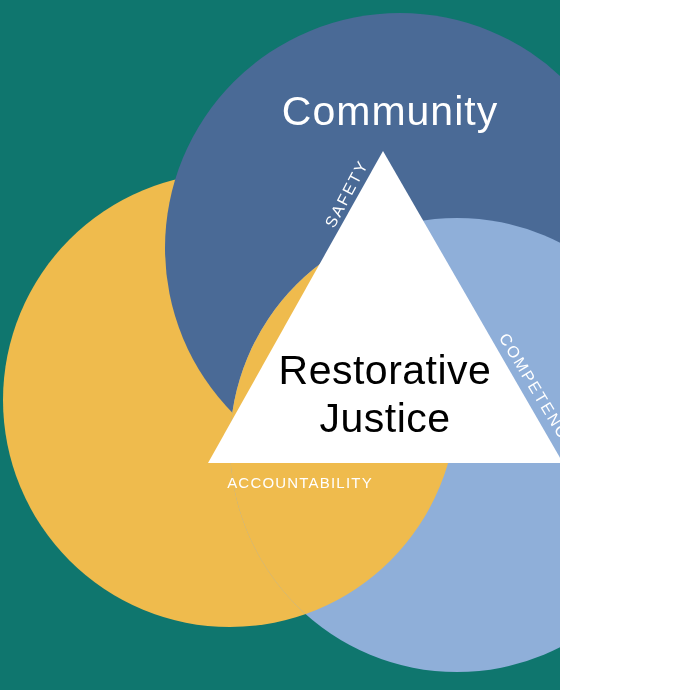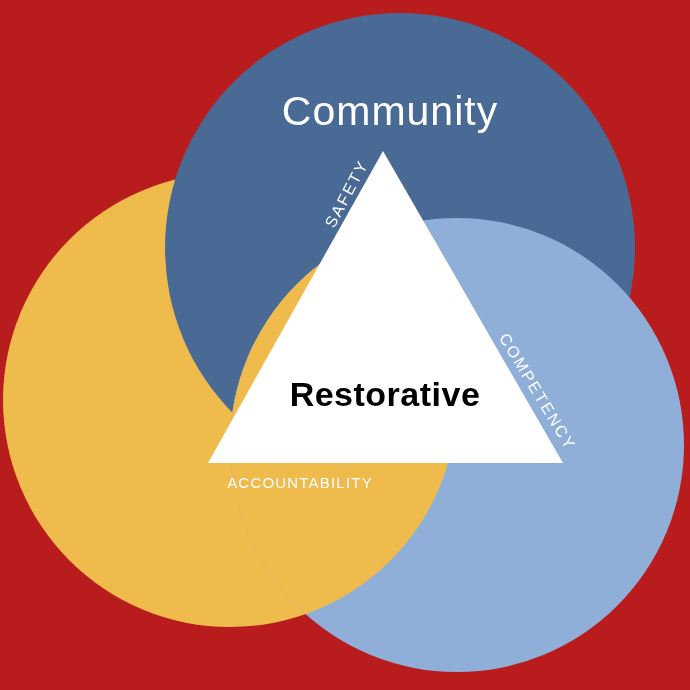--- a/index.html
+++ b/index.html
@@ -1,20 +1,20 @@
 <!DOCTYPE html>
 <html><head>
 <meta charset="utf-8">
 <style>
   html, body { margin: 0; padding: 0; background: #ffffff; }
   .canvas {
     position: relative;
-    width: 690px;
+    width: 560px;
     height: 690px;
-    background: #b91c1c;
+    background: #0f766e;
     overflow: hidden;
     font-family: "Liberation Sans", sans-serif;
   }
   .canvas svg { position: absolute; left: 0; top: 0; }
   .vlabel {
     position: absolute;
     transform: translate(-50%, -50%);
     color: #ffffff;
     white-space: nowrap;
     font-size: 41px;
@@ -30,22 +30,22 @@
     font-weight: 400;
   }
   .edge-label.safety      { transform: translate(-50%, -50%) rotate(-62deg); }
   .edge-label.competency  { transform: translate(-50%, -50%) rotate(59deg); }
   .edge-label.accountability { transform: translate(-50%, -50%); font-size: 15px; letter-spacing: 1.2px; }
   .center-title {
     position: absolute;
     left: 385px; top: 394px;
     transform: translate(-50%, -50%);
     color: #000000;
-    font-size: 34px;
-    font-weight: bold;
+    font-size: 41px;
+    font-weight: normal;
     line-height: 1.18;
     text-align: center;
     letter-spacing: 0.5px;
     white-space: nowrap;
   }
 </style>
 </head>
 <body>
 
 <div class="canvas">
@@ -73,15 +73,16 @@
 
 
   <div class="edge-label safety" style="left:347px; top:194px;">SAFETY</div>
 
   <div class="edge-label competency" style="left:537px; top:392px;">COMPETENCY</div>
 
   <div class="edge-label accountability" style="left:300px; top:482px;">ACCOUNTABILITY</div>
 
   <div class="center-title">
     <div>Restorative</div>
+    <div>Justice</div>
   </div>
 
 </div>
 
 </body></html>

